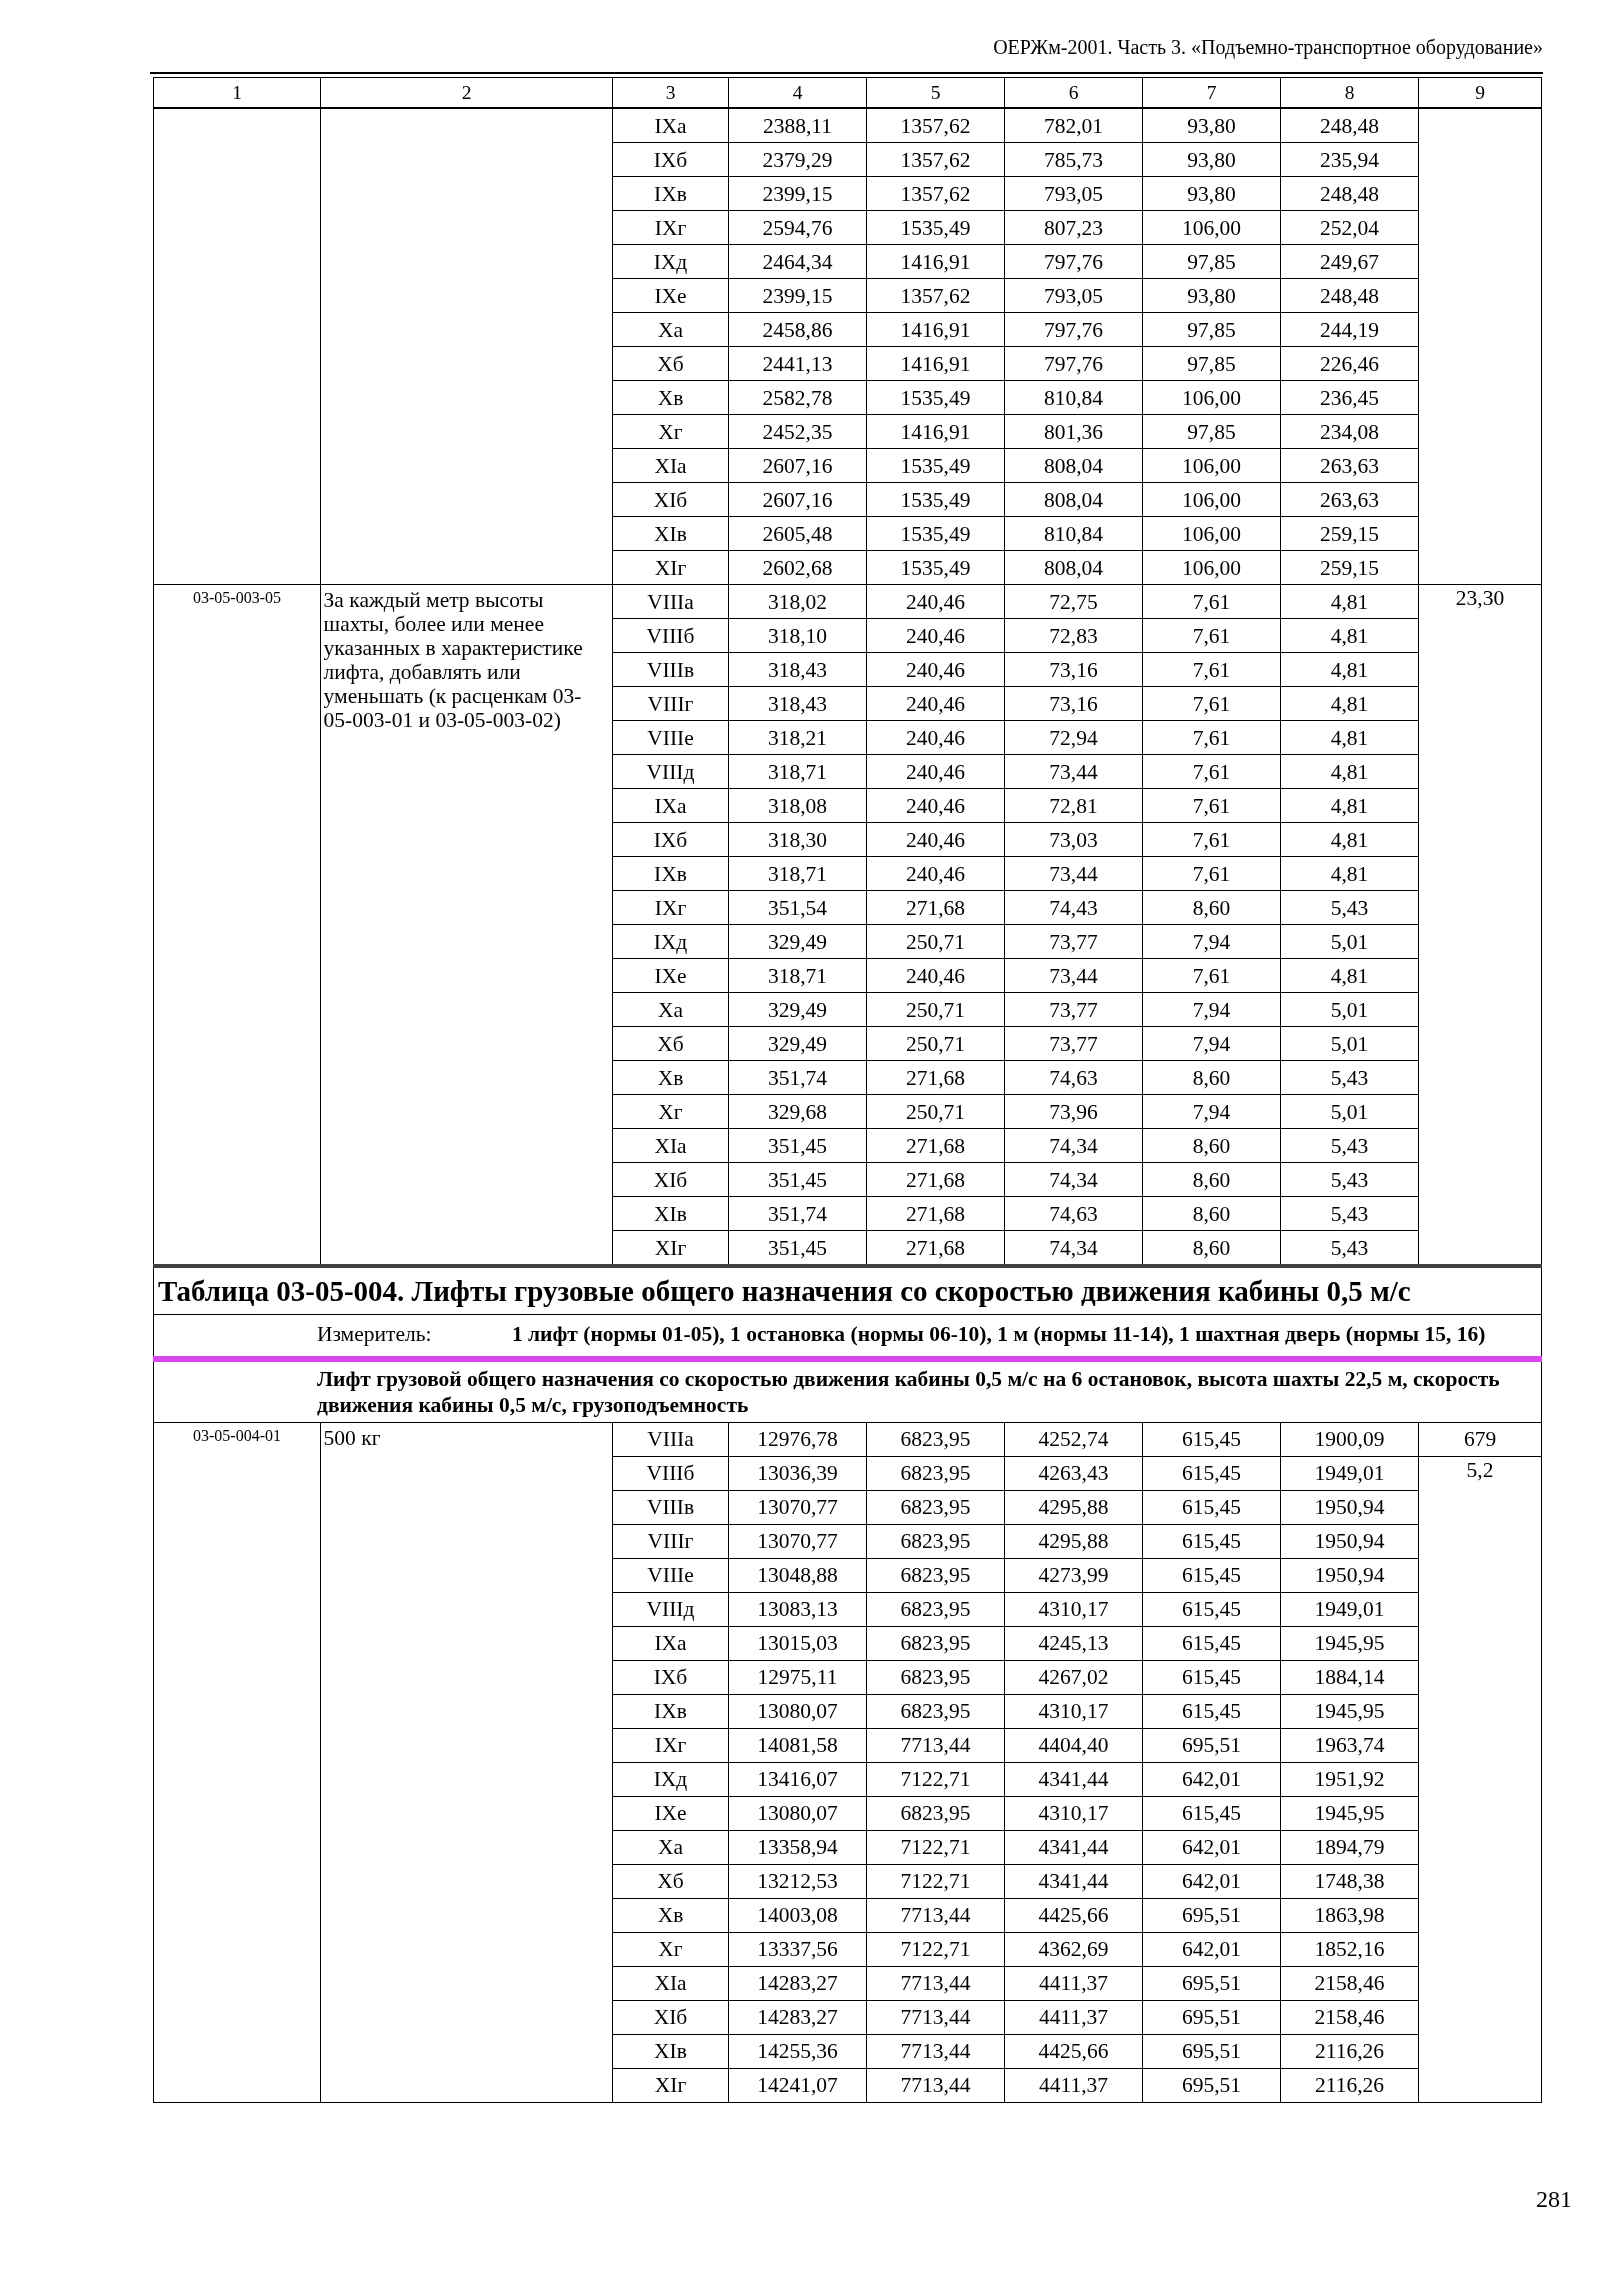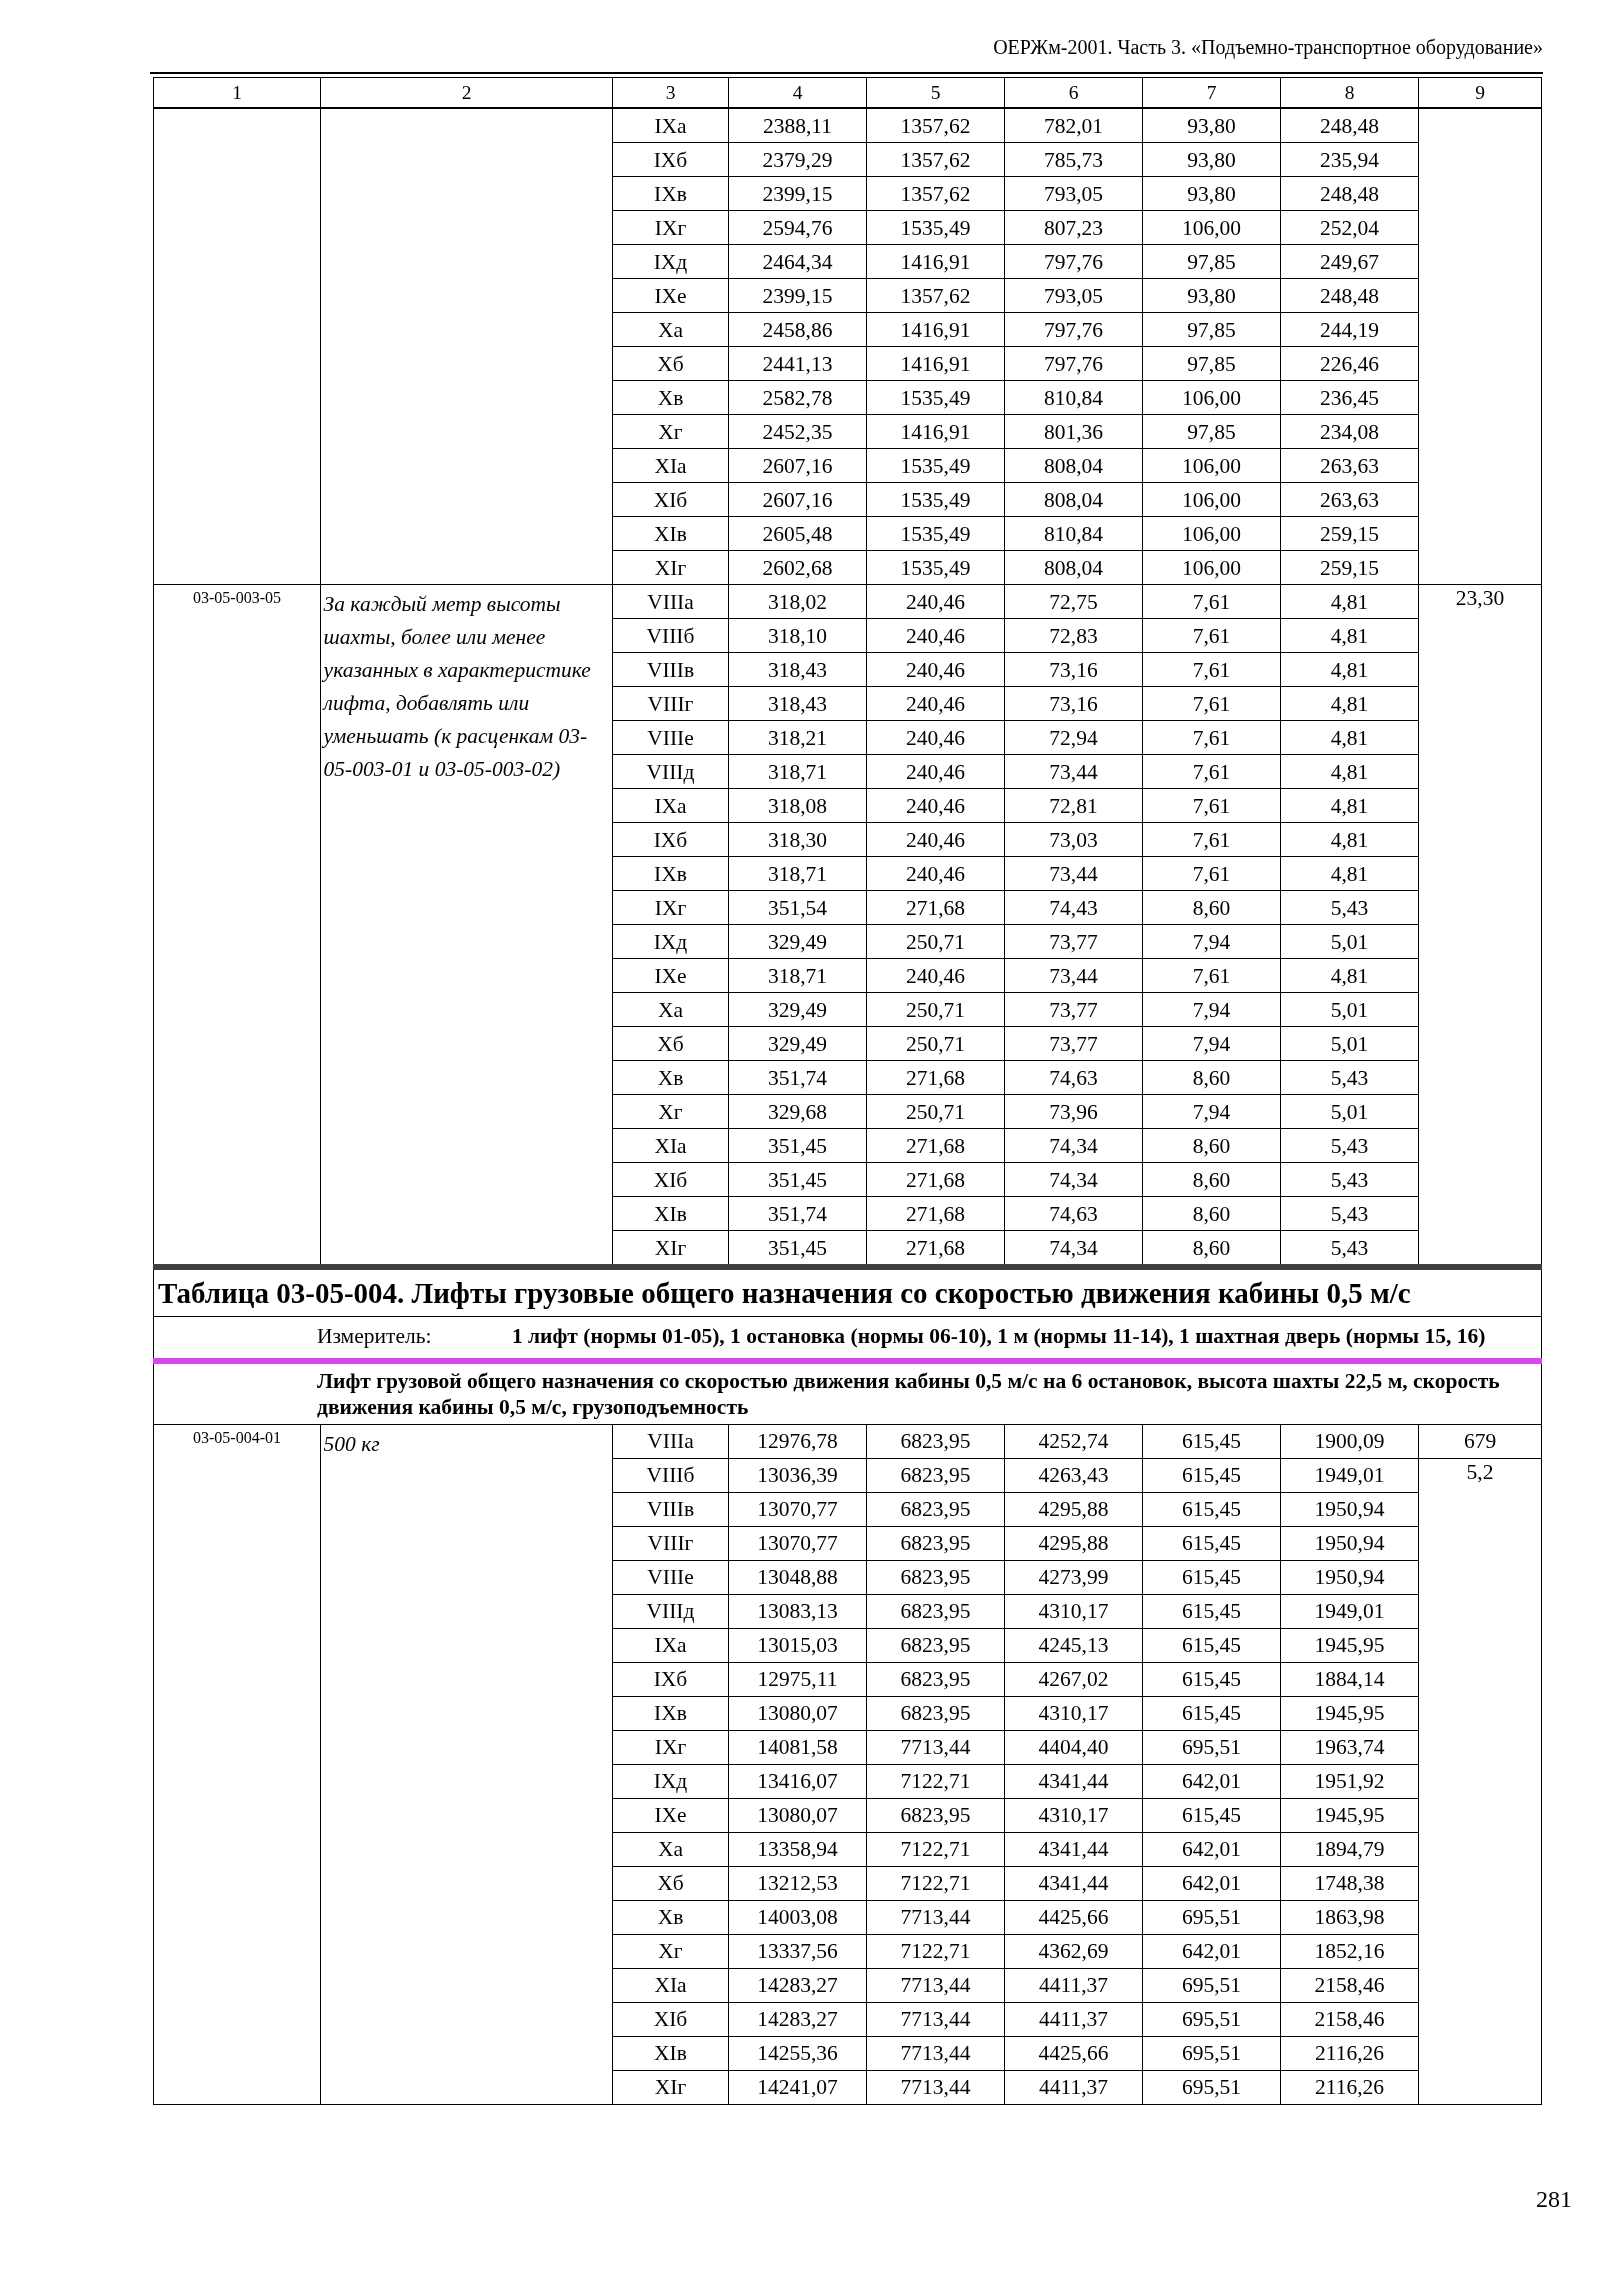--- a/index.html
+++ b/index.html
@@ -5,22 +5,22 @@
   html, body { margin: 0; padding: 0; background: #ffffff; }
   body { width: 1620px; height: 2284px; position: relative; font-family: "Liberation Serif", serif; color: #000; }
   .header-line { position: absolute; left: 150px; top: 36px; width: 1393px; text-align: right; font-size: 20px; }
   .header-rule { position: absolute; left: 150px; top: 72px; width: 1393px; border-top: 2px solid #000; }
   table.main { position: absolute; left: 153px; top: 77px; width: 1387px; border-collapse: collapse; table-layout: fixed; font-size: 21.5px; }
   table.main td { border: 1.3px solid #000; padding: 0 2.6px; height: 33px; line-height: 26px; vertical-align: middle; }
   table.main td.c { text-align: center; }
   table.main td.top { vertical-align: top; }
   table.main tr.colnums td { text-align: center; height: 29px; font-size: 19.5px; border-bottom: 2px solid #000; }
   table.main td.code { text-align: center; vertical-align: top; font-size: 16px; }
-  table.main td.desc { vertical-align: top; font-size: 21.5px; line-height: 33px; padding-top: 2.6px; font-style: italic; }
-  table.main td.title-cell { font-weight: bold; font-size: 29px; line-height: 36px; padding: 5.2px 3.9px; border-top: 6px solid #404040; }
+  table.main td.desc { vertical-align: top; font-size: 21.5px; line-height: 24px; padding-top: 2.6px; }
+  table.main td.title-cell { font-weight: bold; font-size: 29px; line-height: 36px; padding: 5.2px 3.9px; border-top: 4px solid #404040; }
   table.main td.meter-cell { padding: 2.6px 3.9px 5.2px 3.9px; font-size: 21.5px; }
   .meter { display: flex; align-items: center; }
   .meter-label { width: 195px; padding-left: 159px; }
   .meter-value { font-weight: bold; flex: 1; line-height: 25px; }
   table.main td.section-head { font-weight: bold; padding: 3.9px 3.9px 3.9px 163px; line-height: 26px; border-top: 6px solid #d946ef; }
   .page-num { position: absolute; left: 1510px; top: 2186px; font-size: 24px; margin-left: 26px; }
 </style>
 </head>
 <body>
 

